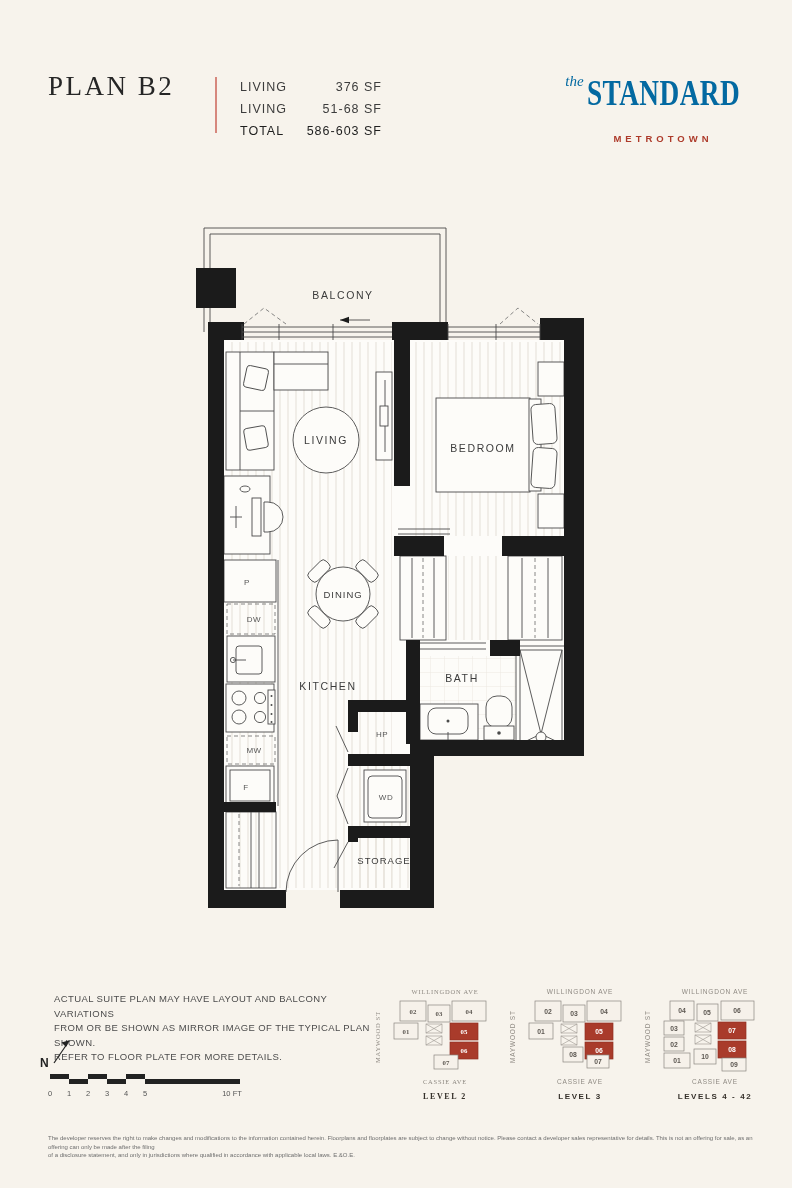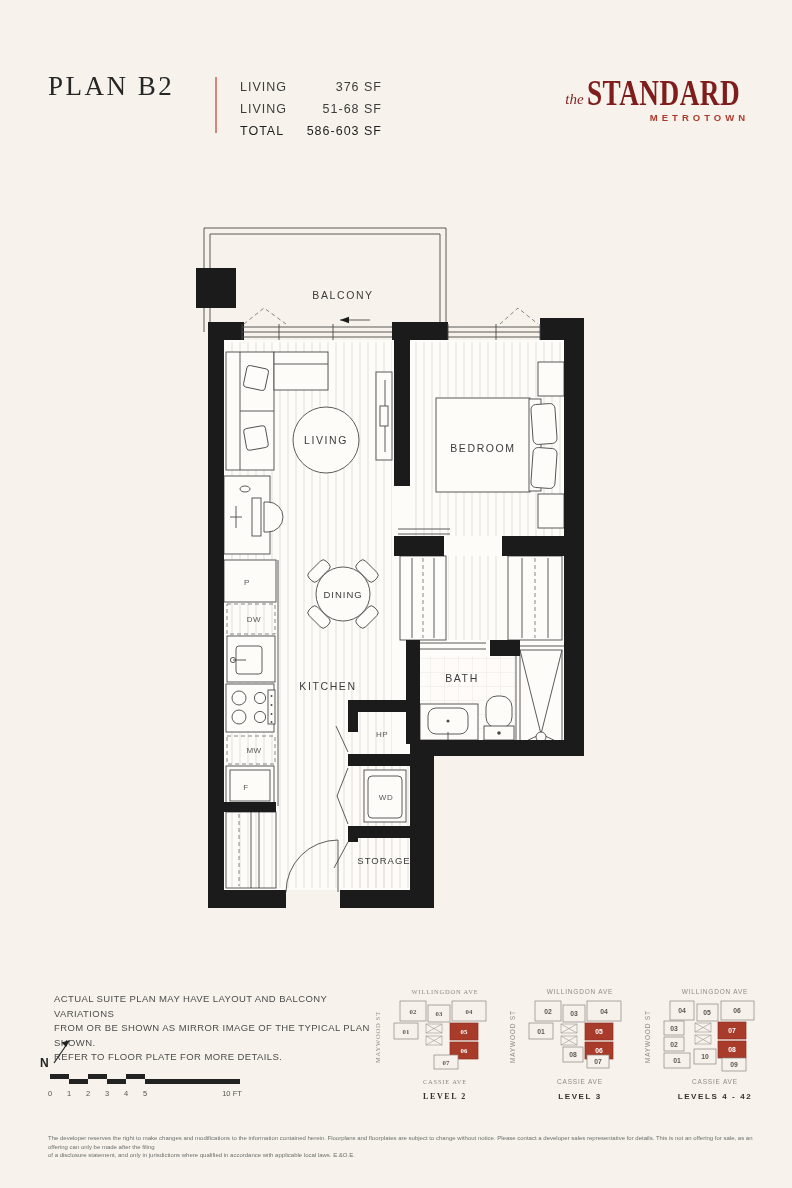--- a/index.html
+++ b/index.html
@@ -8,25 +8,25 @@
 
   
   .title{position:absolute;left:48px;top:70px;font-family:"Liberation Serif",serif;font-weight:normal;
          font-size:27px;letter-spacing:2.5px;color:#262626;line-height:33px;}
   .divider{position:absolute;left:215px;top:77px;width:2px;height:56px;background:#d6877d;}
   .stats{position:absolute;left:240px;top:76px;width:142px;}
   .stat-row{display:flex;height:22px;align-items:center;font-size:12.5px;letter-spacing:1px;color:#3c3c3c;}
   .stat-row .val{margin-left:auto;}
   .stat-row.total{font-weight:normal;color:#1f1f1f;}
   .logo{position:absolute;left:577px;top:72px;width:172px;text-align:center;}
-  .logo-main{display:flex;justify-content:center;align-items:flex-end;color:#7f1d1d;}
+  .logo-main{display:flex;justify-content:center;align-items:flex-start;color:#0369a1;}
   .logo-the{font-family:"Liberation Serif",serif;font-style:italic;font-size:15px;margin:1px 3px 0 0;}
   .logo-name{font-family:"Liberation Serif",serif;font-weight:bold;font-size:31px;
              transform:scale(.88,1.18);transform-origin:left top;display:inline-block;letter-spacing:.5px;}
-  .logo-sub{margin-top:4px;font-size:9.5px;font-weight:bold;letter-spacing:4px;color:#ad3a2a;text-align:right;}
+  .logo-sub{margin-top:25px;font-size:9.5px;font-weight:bold;letter-spacing:4px;color:#ad3a2a;}
 
   
   .plan{position:absolute;left:186px;top:215px;width:420px;height:745px;}
   .plan .wall{fill:#1b1b1b;}
   .plan .thin{stroke:#4a4a4a;stroke-width:.9;fill:none;}
   .plan .furn{stroke:#4a4a4a;stroke-width:.9;fill:#fdfcf9;}
   .plan .dash{stroke:#6a6a6a;stroke-width:.8;fill:none;stroke-dasharray:4 3;}
   .plan text{font-family:"Liberation Sans",sans-serif;}
   .plan .room{font-size:10.5px;letter-spacing:1.6px;fill:#3b3b3b;text-anchor:middle;}
   .plan .room-sm{font-size:9.5px;letter-spacing:1px;fill:#3b3b3b;text-anchor:middle;}

